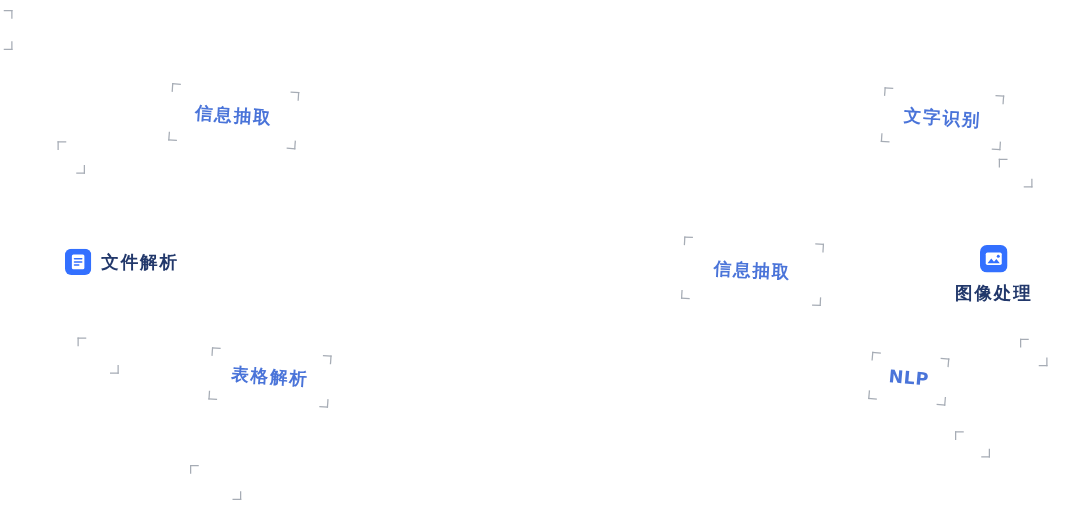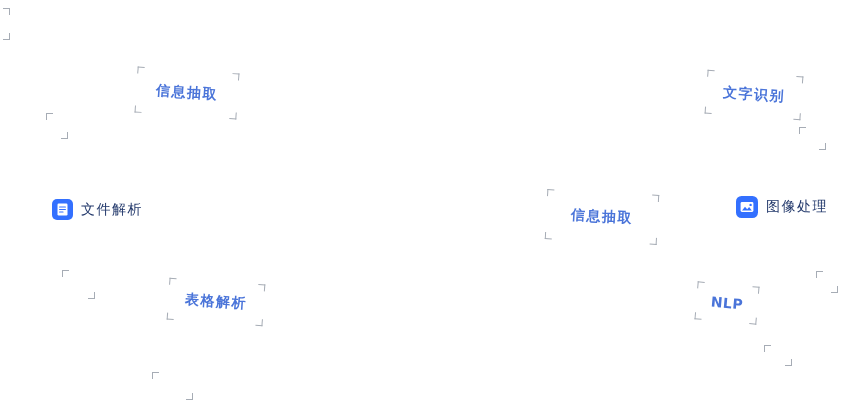--- a/index.html
+++ b/index.html
@@ -24,21 +24,21 @@
   }
   .vf-label.latin{letter-spacing:.5px;}
   
   .feature-tag{position:absolute;display:flex;align-items:center;gap:8px;}
   .ficon{display:block;flex:none;}
   .icon-bg{fill:var(--accent-blue,#3370FF);}
   .icon-detail{fill:var(--accent-blue,#3370FF);}
   .icon-stroke{stroke:var(--accent-blue,#3370FF);fill:none;stroke-width:1.2;stroke-linecap:round;}
   .flabel{
     color:var(--feature-text-navy,#22386B);
-    font-weight:400;font-size:14px;letter-spacing:1.5px;white-space:nowrap;
+    font-weight:700;font-size:14px;letter-spacing:1.5px;white-space:nowrap;
   }
 </style>
 </head>
 <body>
 
 <div class="canvas">
 
   <div class="vf" style="left:136px;top:70px;width:102px;height:46px;transform:rotate(4deg);">
     <i class="corner tl"></i>
     <i class="corner tr"></i>
@@ -116,21 +116,21 @@
 
   <div class="feature-tag" style="left:52px;top:199px;">
     <svg class="ficon" width="21" height="21" viewBox="0 0 21 21" aria-hidden="true">
       <rect class="icon-bg" width="21" height="21" rx="5"></rect>
       <rect x="5.5" y="4.6" width="10" height="11.8" rx="1.2" fill="#ffffff"></rect>
       <path class="icon-stroke" d="M7.6 8h5.8M7.6 10.5h5.8M7.6 13h3.4"></path>
     </svg>
     <span class="flabel">文件解析</span>
   </div>
 
-  <div class="feature-tag" style="left:736px;top:196px;">
+  <div class="feature-tag" style="left:764px;top:196px;flex-direction:column;">
     <svg class="ficon" width="22" height="22" viewBox="0 0 22 22" aria-hidden="true">
       <rect class="icon-bg" width="22" height="22" rx="5.5"></rect>
       <rect x="4.6" y="6" width="12.8" height="10" rx="1.4" fill="#ffffff"></rect>
       <path class="icon-detail" d="M6 14.6l3-3.8 2.2 2.5 1.9-2.2 2.7 3.5z"></path>
       <circle class="icon-detail" cx="14.6" cy="8.9" r="1.2"></circle>
     </svg>
     <span class="flabel">图像处理</span>
   </div>
 
 </div>

